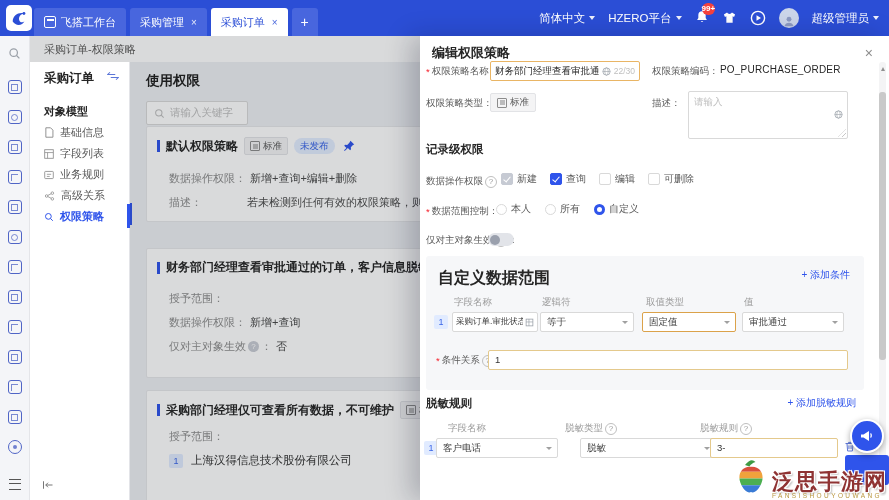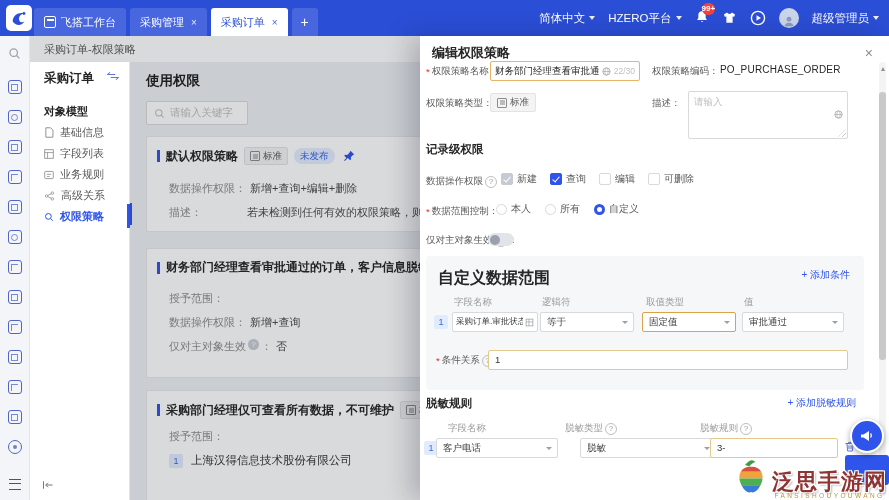--- a/index.html
+++ b/index.html
@@ -66,32 +66,32 @@
 
   
   .panel{position:absolute;left:130px;top:62px;width:290px;height:438px;background:#eef0f3;overflow:hidden}
   .panel::after{content:"";position:absolute;inset:0;background:rgba(18,22,34,.16);z-index:5;pointer-events:none}
   .ptitle{position:absolute;left:16px;top:10px;font-size:13.5px;font-weight:bold;color:#1f1f1f}
   .psearch{position:absolute;left:16px;top:39px;width:102px;height:24px;background:#fff;
            border:1px solid #d9d9d9;border-radius:2px;display:flex;align-items:center;gap:5px;
            padding:0 7px;box-sizing:border-box;color:#bfbfbf;font-size:10.5px;cursor:text}
   .card{position:absolute;left:16px;width:300px;background:#fff;border:1px solid #e6e7ea;
         border-radius:2px;box-sizing:border-box;cursor:pointer}
-  .card1{top:74px;height:96px}.card2{top:186px;height:130px}.card3{top:328px;height:172px}
+  .card1{top:64px;height:96px}.card2{top:186px;height:130px}.card3{top:328px;height:172px}
   .ctitle{position:absolute;left:10px;top:10px;display:flex;align-items:center;gap:6px;white-space:nowrap}
   .cbar{width:3px;height:12px;background:#2f54eb;flex:none}
   .ctext{font-size:12px;font-weight:bold;color:#262626}
   .tag{display:inline-flex;align-items:center;gap:3px;height:16px;padding:0 5px;background:#f4f4f5;
        border:1px solid #e2e3e6;border-radius:2px;font-size:9.5px;color:#595959;font-weight:normal;flex:none}
   .tagicon{width:8px;height:8px;border:1px solid #8c8c8c;border-radius:1px;position:relative;flex:none}
   .tagicon::after{content:"";position:absolute;inset:1.5px;background:#8c8c8c;opacity:.55}
   .stat{height:16px;padding:0 6px;background:#e3edff;color:#3b66e8;font-size:9.5px;line-height:16px;
         border-radius:8px;font-weight:normal;flex:none}
   .pinwrap{margin-left:2px;display:flex;cursor:pointer}
-  .crow{position:absolute;left:22px;display:flex;align-items:flex-start;font-size:11px;white-space:nowrap}
+  .crow{position:absolute;left:22px;display:flex;align-items:center;font-size:11px;white-space:nowrap}
   .crow .lab{color:#8c8c8c}
   .crow .lab74{min-width:74px}
   .crow .val{color:#4a4a4a;margin-left:4px}
   .panelind{position:absolute;left:0;top:141px;width:2px;height:22px;background:#2f54eb;z-index:4}
   .numbadge{width:14px;height:14px;background:#e1ebff;color:#3b66e8;font-size:9px;line-height:14px;
             text-align:center;border-radius:2px;flex:none;display:inline-block}
   .scopeitem{position:absolute;left:22px;top:62px;display:flex;gap:8px;align-items:center;
              font-size:11.5px;color:#333;white-space:nowrap}
   .help{display:inline-block;width:11px;height:11px;border-radius:50%;background:#c9ccd4;color:#fff;
         font-size:8px;line-height:11px;text-align:center;margin:0 2px;flex:none}
@@ -154,21 +154,21 @@
           border-right:2.5px solid transparent;border-bottom:4px solid #909090}
   .sthumb{position:absolute;right:3px;top:56px;width:7px;height:268px;background:#c9c9c9;border-radius:3px;cursor:grab}
   .okbtn{position:absolute;left:425px;top:419px;width:44px;height:30px;background:#2f54eb;border-radius:3px;
          border:none;cursor:pointer}
 
   
   .fab{position:absolute;left:850px;top:419px;width:34px;height:34px;border-radius:50%;background:#2f54eb;
        border:2px solid #fff;box-sizing:border-box;box-shadow:0 2px 6px rgba(0,0,0,.35);z-index:30;
        display:flex;align-items:center;justify-content:center;cursor:pointer}
   .wm{position:absolute;right:0;bottom:0;z-index:40;display:flex;align-items:flex-end;gap:3px;padding:0 2px 1px 0}
-  .wmtextwrap{display:flex;flex-direction:column;align-items:center}
+  .wmtextwrap{display:flex;flex-direction:column;}
   .wmtext{font-size:22px;font-weight:900;color:#8f3333;letter-spacing:1px;line-height:24px;
           font-family:"DejaVu Sans",sans-serif;
           text-shadow:-1px -1px 0 #fff,1px -1px 0 #fff,-1px 1px 0 #fff,1px 1px 0 #fff,2px 2px 2px rgba(0,0,0,.25)}
   .wmsub{font-size:6.5px;color:#b9973f;letter-spacing:2.4px;margin-top:-2px}
 </style>
 </head>
 <body>
 
 <div id="app">
 

